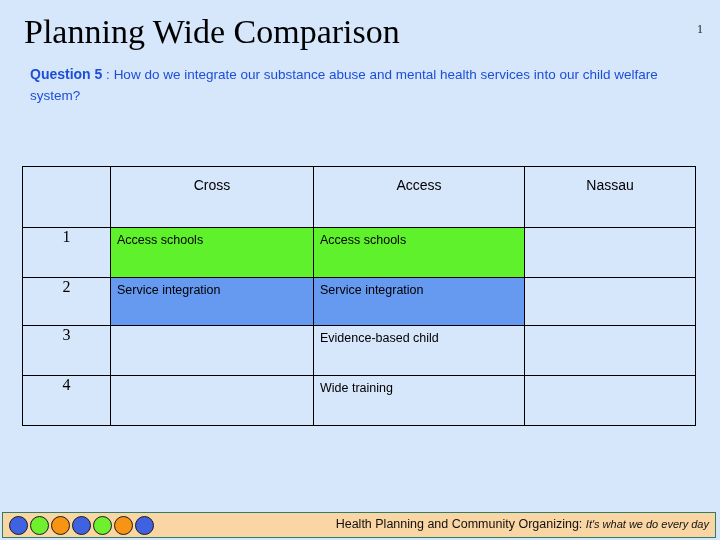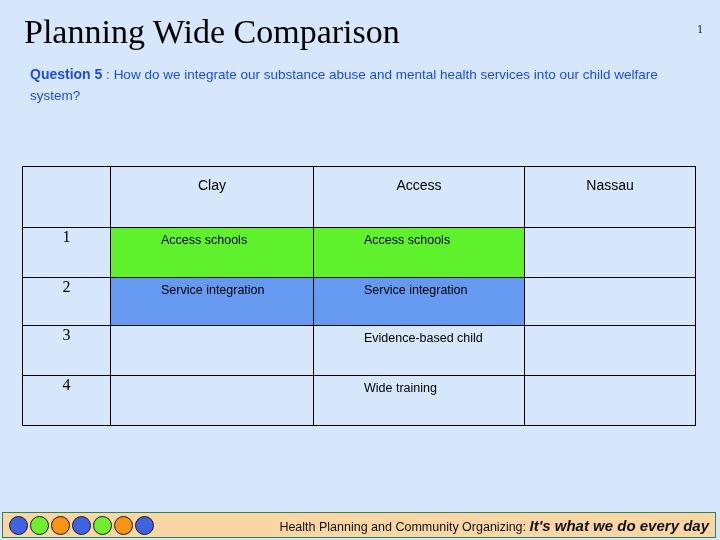--- a/index.html
+++ b/index.html
@@ -93,21 +93,20 @@
     vertical-align: middle;
     font-family: "Liberation Serif", serif;
     font-size: 16px;
     color: #000000;
   }
   .txt-cell span {
     display: block;
     padding: 5px 0 0 6px;
     font-size: 12.5px;
     color: #000000;
-    margin-left: 44px;
   }
   .fill-green { background: #5ef12c !important; }
   .fill-blue  { background: #6699f0 !important; }
 
   
   #footer-bar {
     position: absolute;
     left: 2px;
     top: 512px;
     width: 714px;
@@ -133,22 +132,22 @@
   #footer-text {
     position: absolute;
     right: 6px;
     top: 4px;
     font-size: 12.5px;
     color: #111111;
     white-space: nowrap;
   }
   #footer-text .tagline {
     font-style: italic;
-    font-weight: bold;
-    font-size: 15px;
+    font-weight: normal;
+    font-size: 11px;
   }
 </style>
 </head>
 <body>
 
 <div id="slide-title">Planning Wide Comparison</div>
 <div id="page-number">1</div>
 
 <div id="question-block">
   <span class="q-label">Question 5</span><span class="q-sep"> : </span><span class="q-text">How do we integrate our substance abuse and mental health services into our child welfare system?</span>
@@ -160,21 +159,21 @@
       <col class="col-clay">
       <col class="col-duval">
       <col class="col-nass">
   </colgroup>
   <thead>
     <tr>
       <th class="hdr-cell">
         <span></span>
       </th>
       <th class="hdr-cell">
-        <span>Clay</span>
+        <span>Cross</span>
       </th>
       <th class="hdr-cell">
         <span>Access</span>
       </th>
       <th class="hdr-cell">
         <span>Nassau</span>
       </th>
     </tr>
   </thead>
   <tbody>

